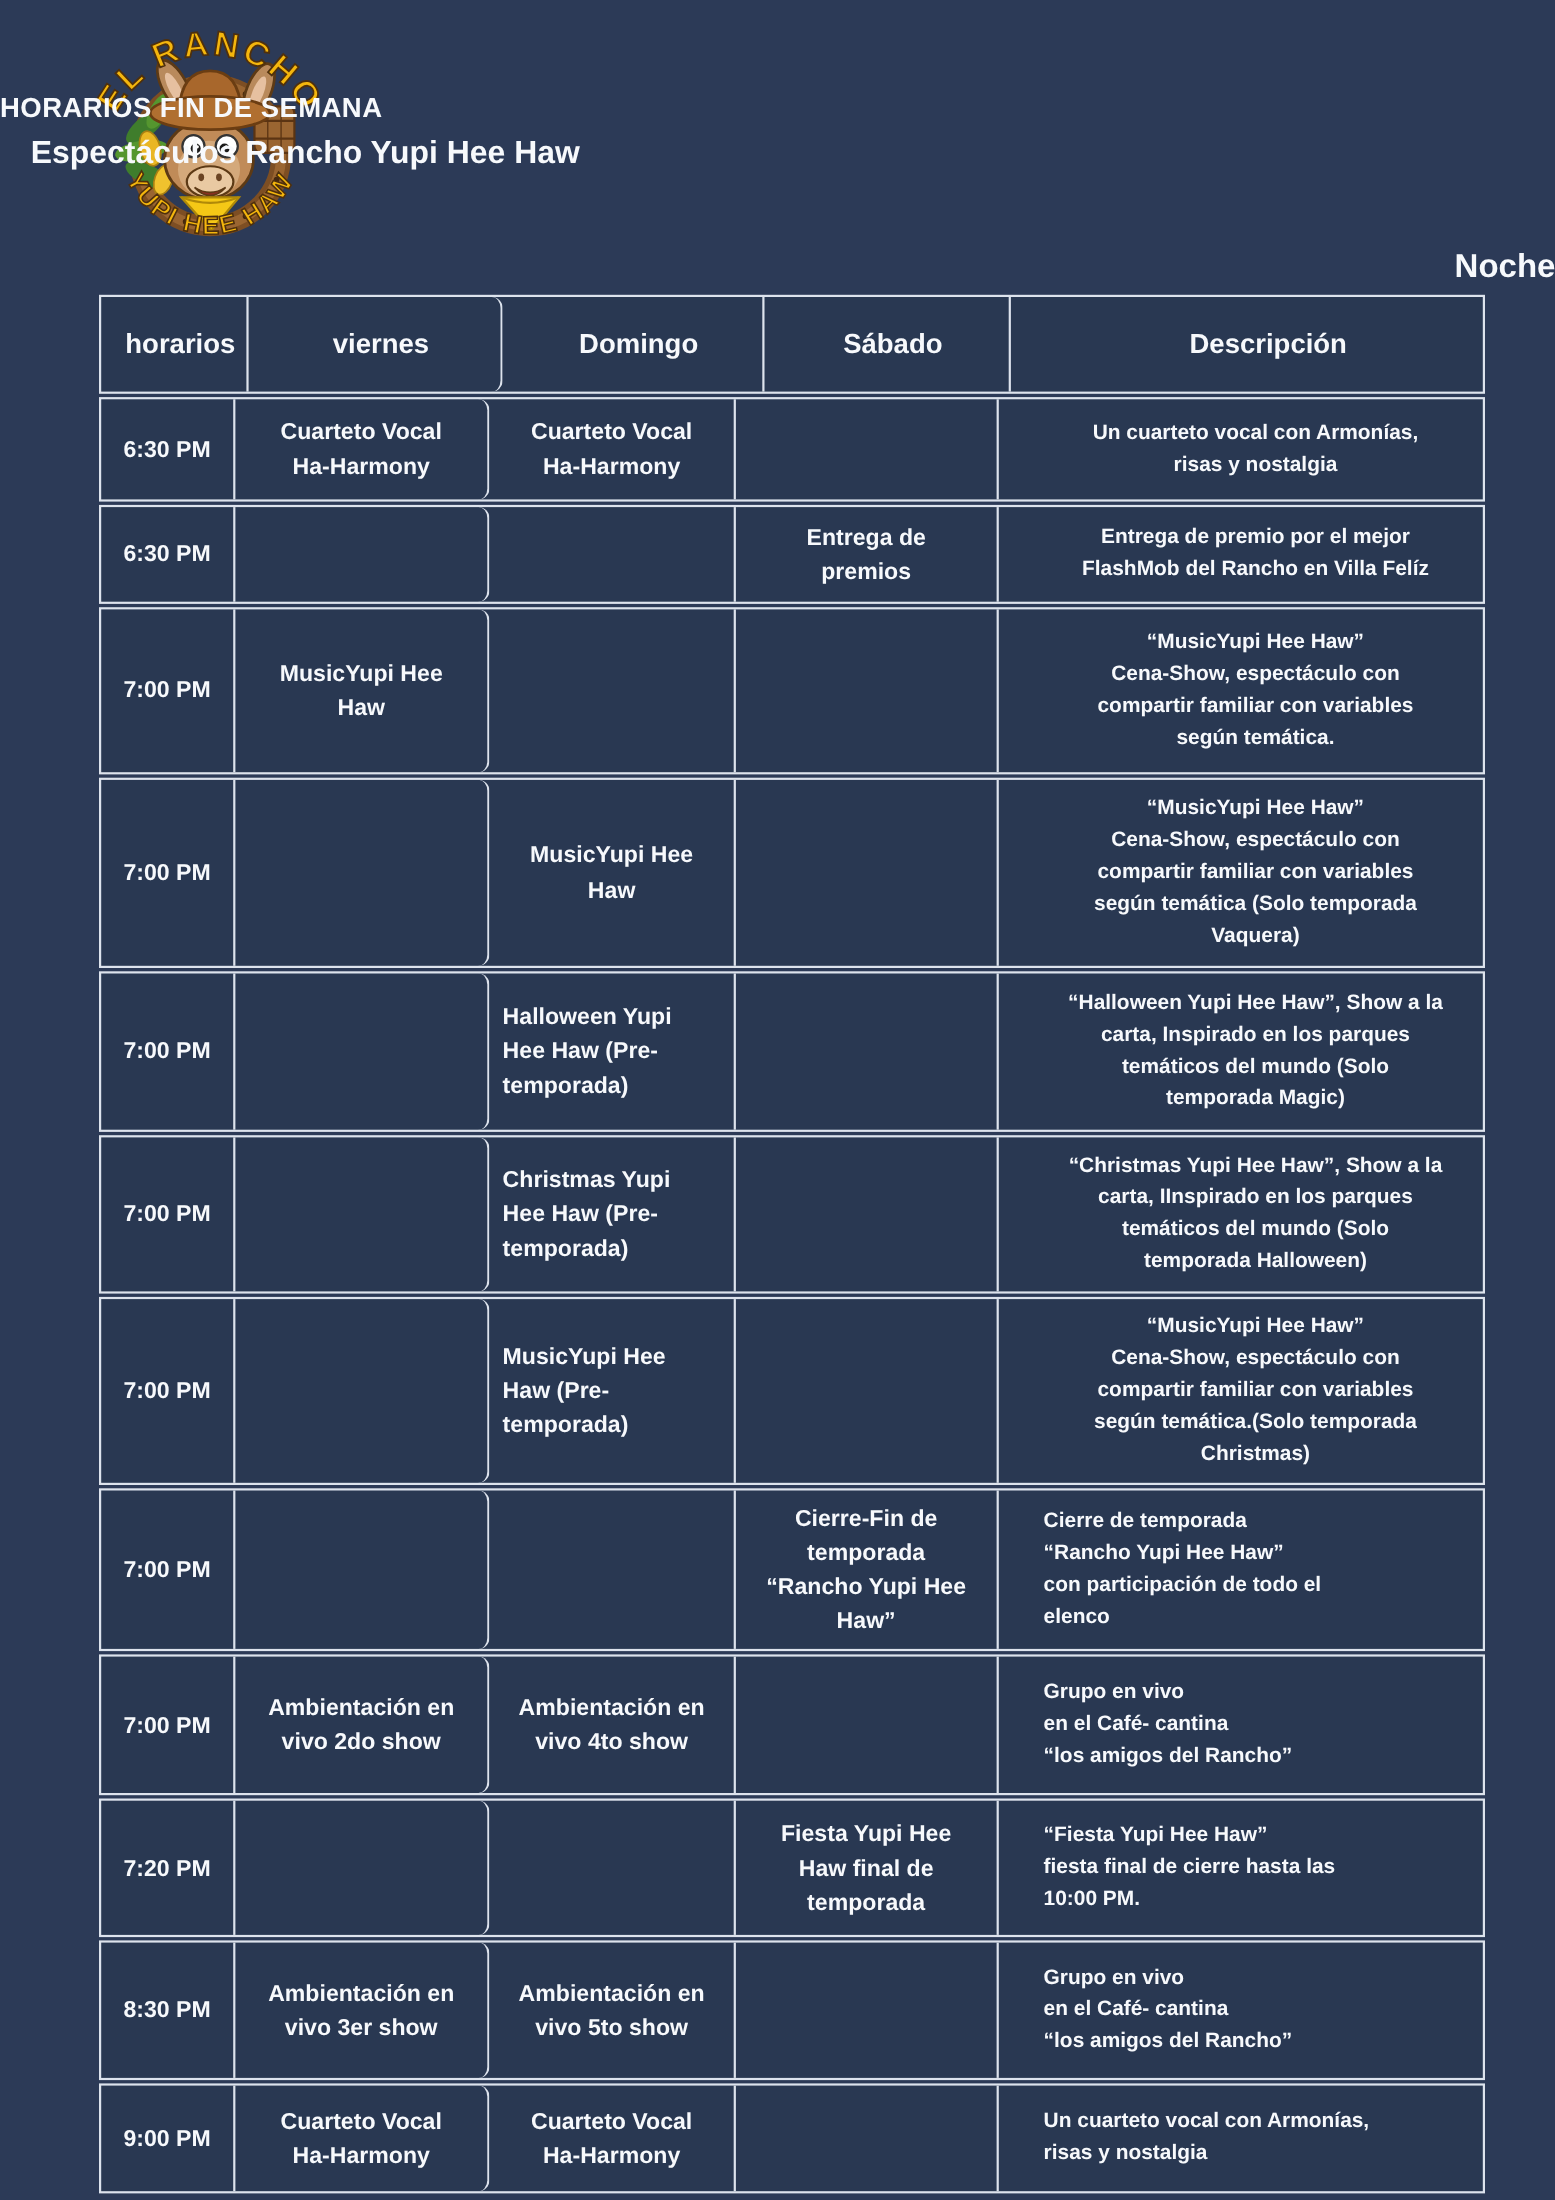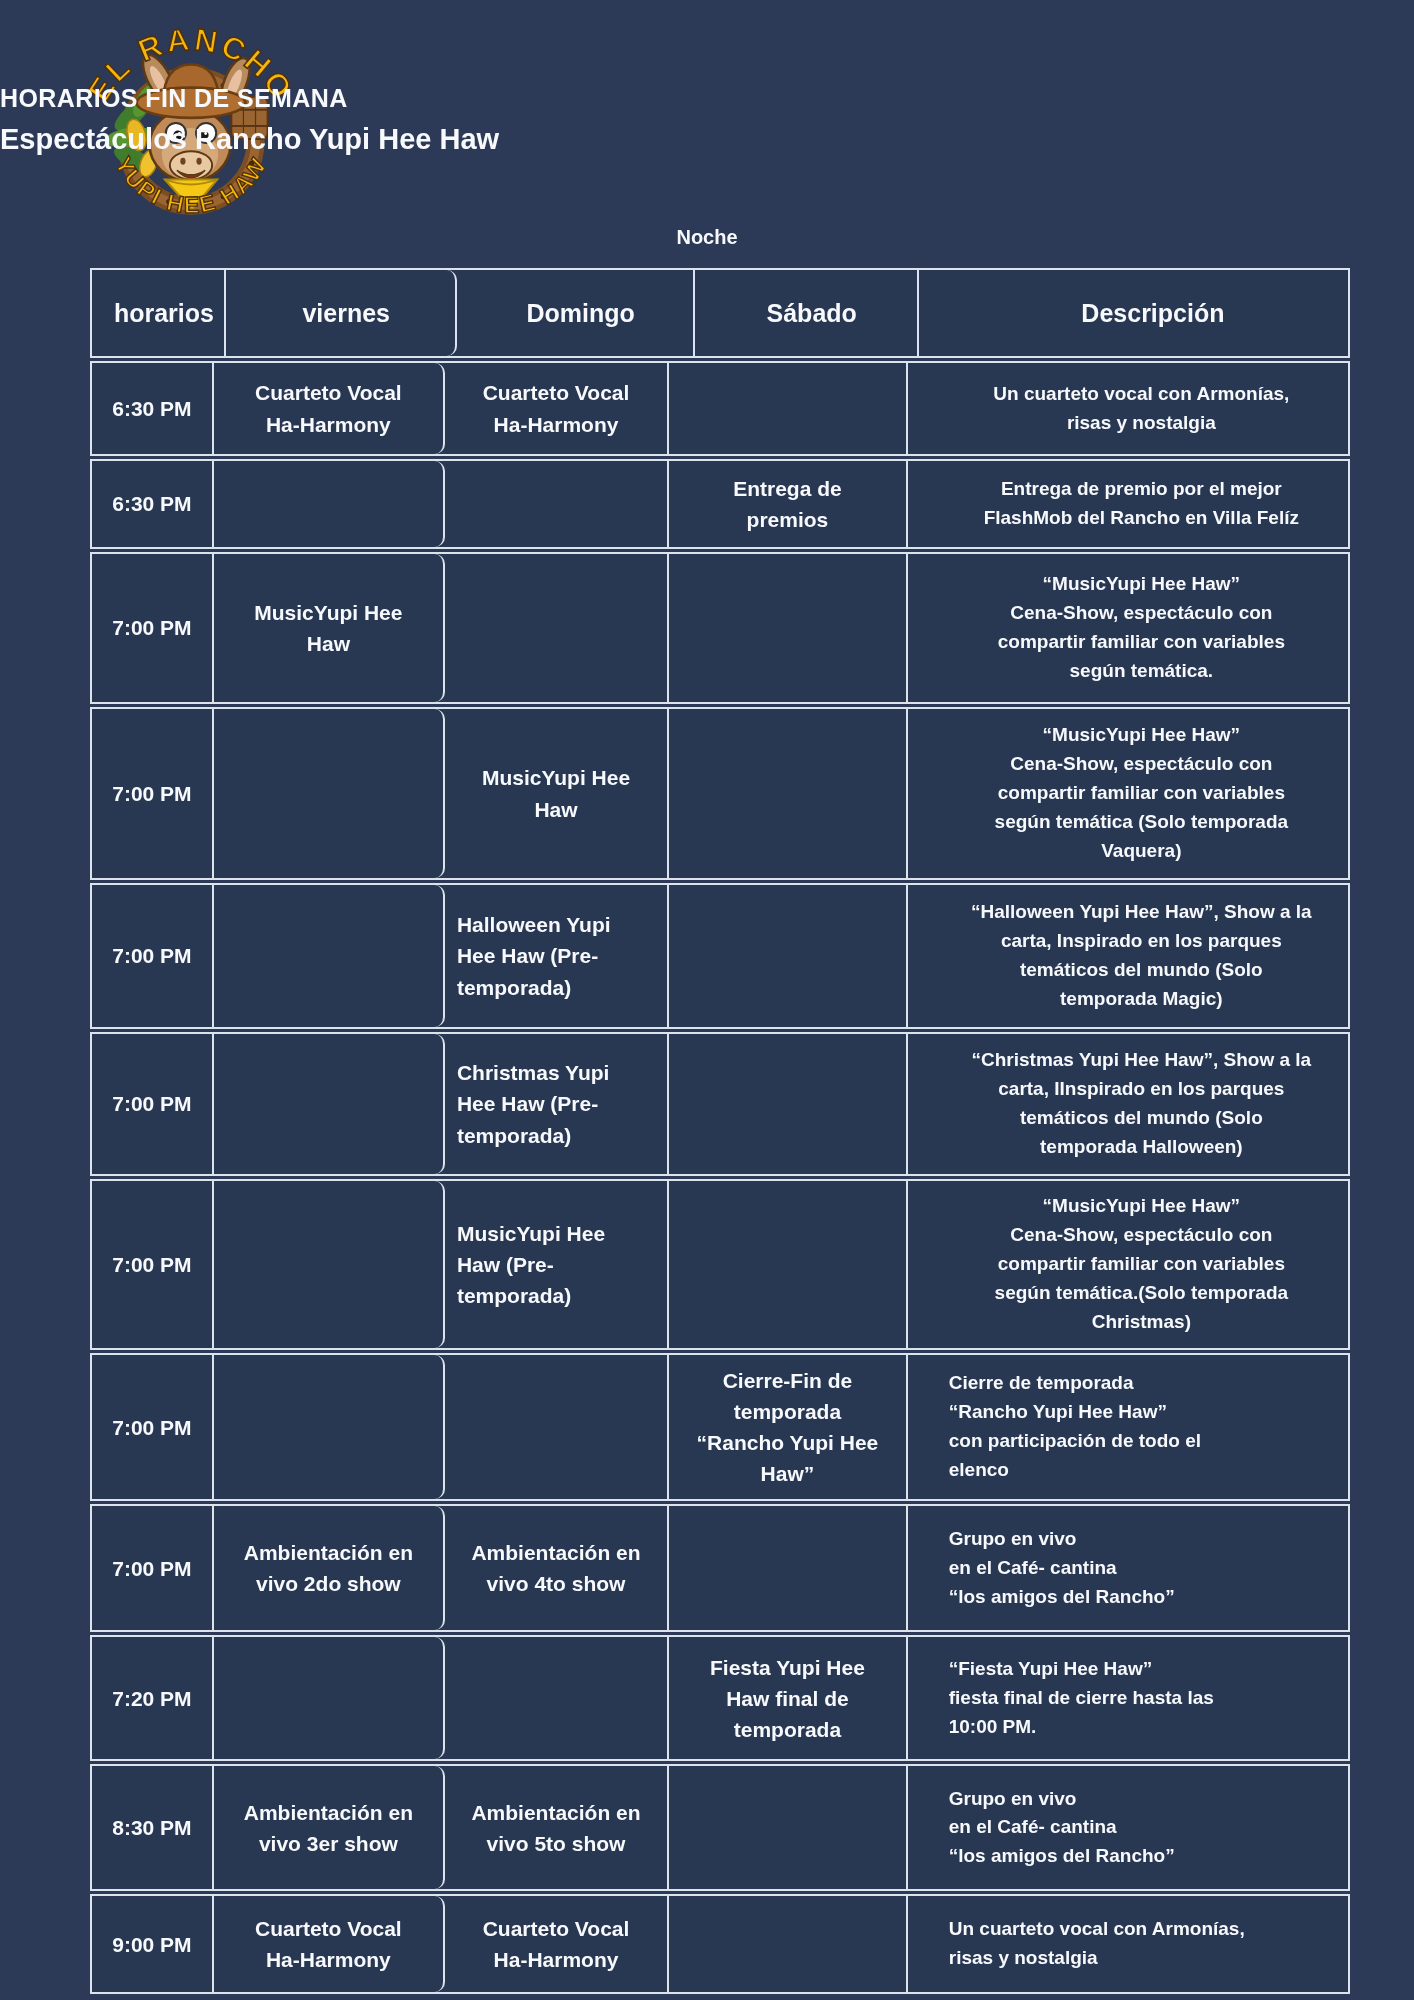--- a/index.html
+++ b/index.html
@@ -5,22 +5,22 @@
   * { box-sizing: border-box; }
   html,body { margin:0; padding:0; background:#2c3a57; }
   .page {
     position:relative; width:1414px; height:2000px;
     background:#2c3a57; color:#f7f9fc; overflow:hidden;
     font-family:"Liberation Sans", sans-serif;
   }
   .logo { position:absolute; left:70px; top:12px; width:242px; height:248px; }
   .title-block { position:absolute; left:0; top:84px; width:100%; text-align:left; font-weight:bold; }
   .title1 { font-size:25px; letter-spacing:.4px; }
-  .title2 { font-size:29px; margin-top:10px; }
-  .noche  { position:absolute; left:0; top:226px; width:100%; text-align:center; font-weight:bold; font-size:20px; }
+  .title2 { font-size:29px; margin-top:10px;margin-left:28px; }
+  .noche  { position:absolute; left:0; top:226px; width:100%; text-align:right; font-weight:bold; font-size:30px; }
 
   .table { position:absolute; left:90px; top:268px; width:1260px; }
   .t-row { display:flex; border:2px solid #dde3ed; background:#293852; margin-bottom:3px; }
   .cell  {
     border-right:2px solid #dde3ed;
     display:flex; align-items:center; justify-content:center;
     text-align:center; font-weight:bold; padding:10px 12px;
     line-height:1.48; font-size:21px; white-space:pre-line; color:#f7f9fc;
   }
   .cell:last-child { border-right:none;padding-left:41px; }

